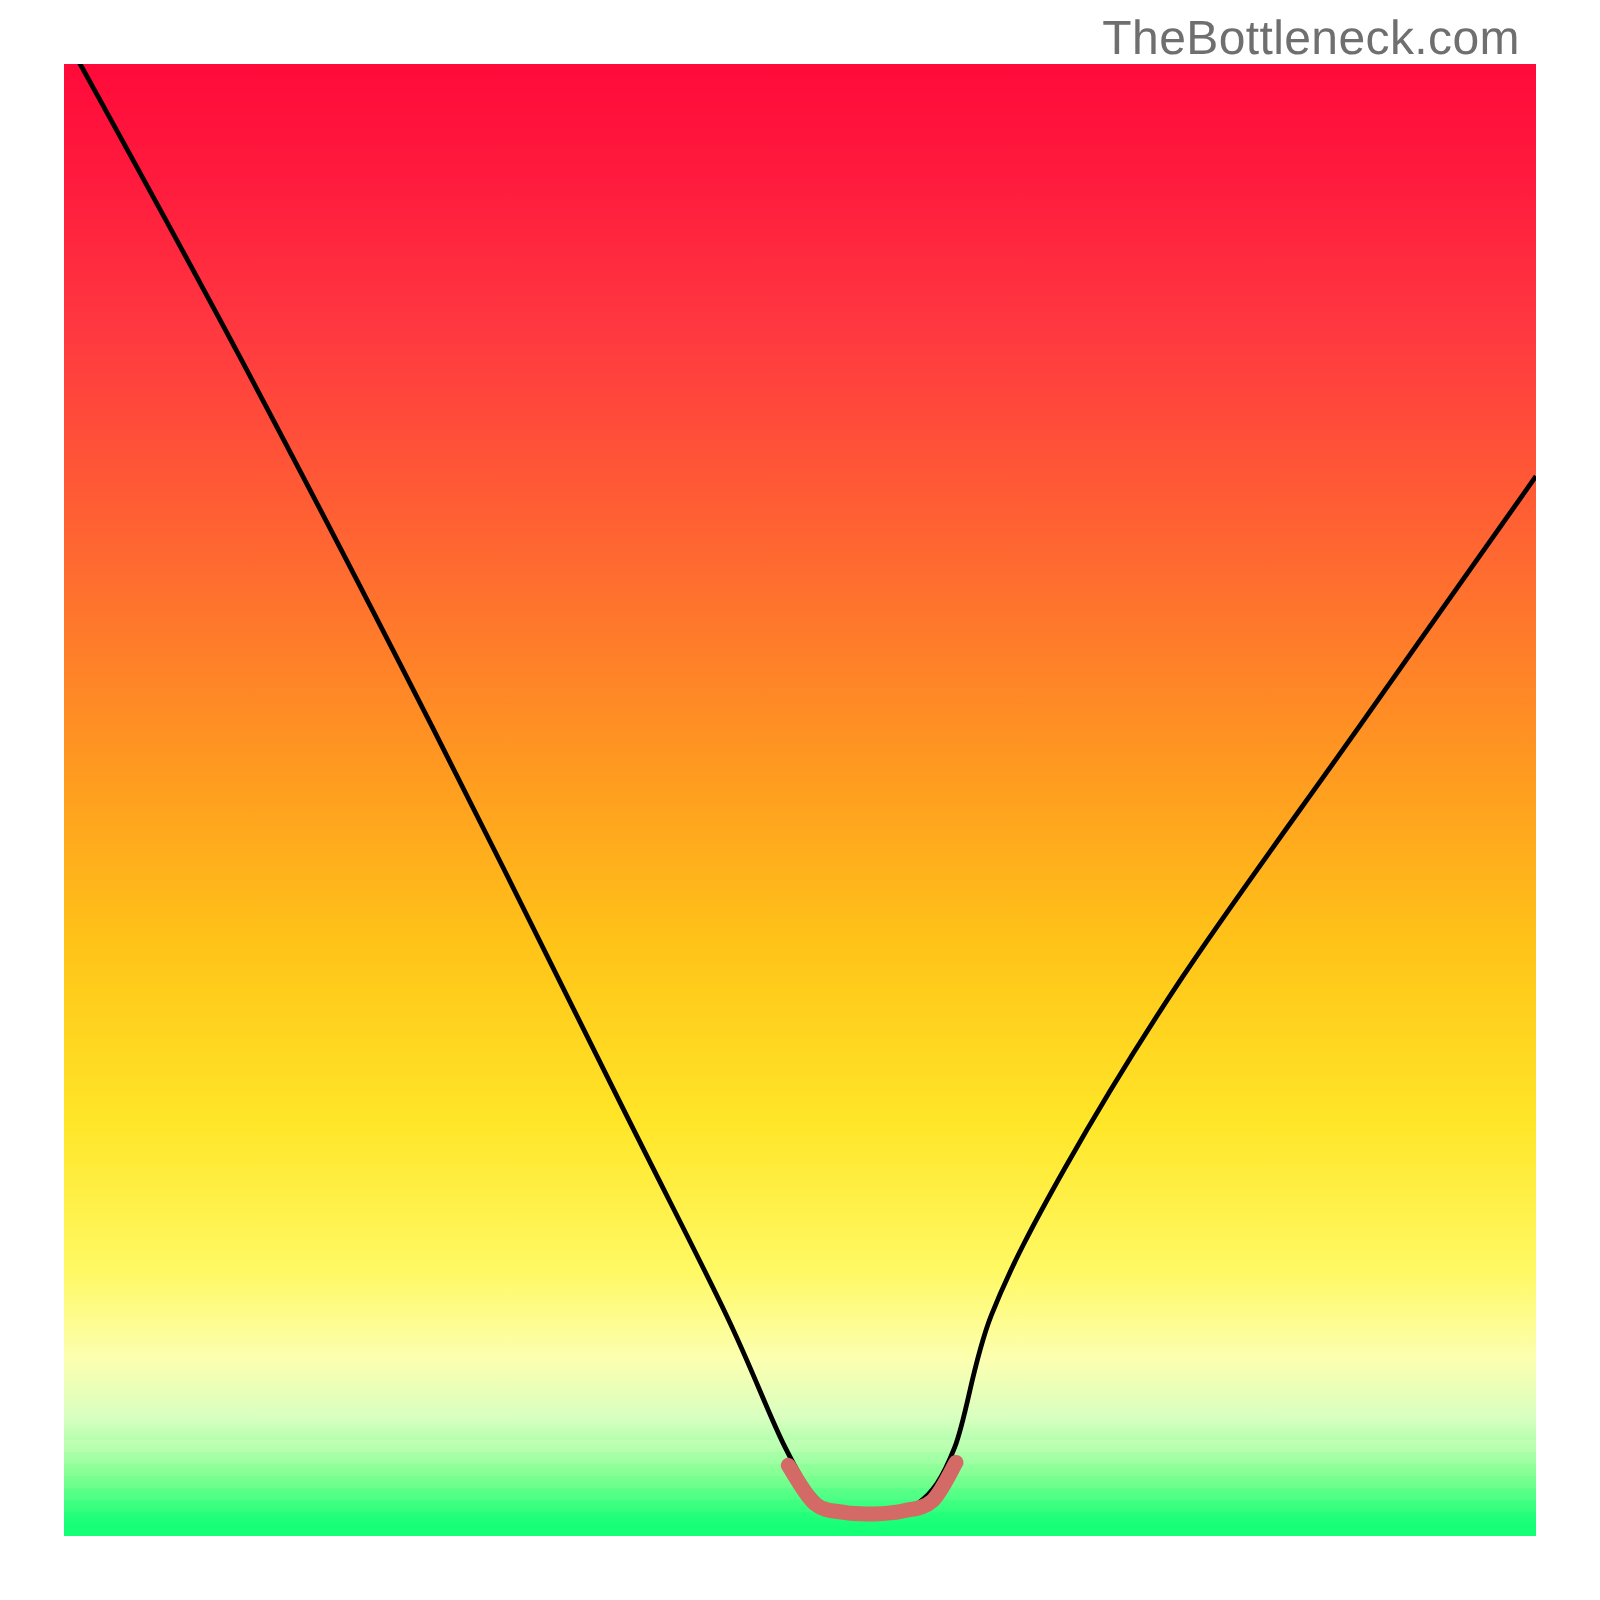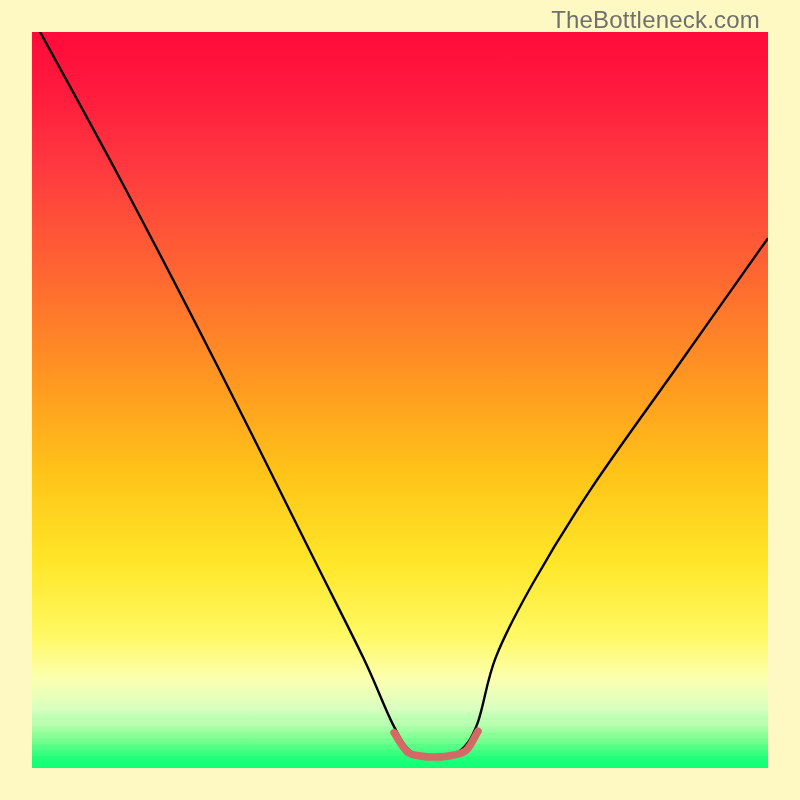--- a/index.html
+++ b/index.html
@@ -1,16 +1,16 @@
 <!DOCTYPE html>
 <html><head>
 <meta charset="utf-8">
 <style>
   html,body{margin:0;padding:0;width:800px;height:800px;background:#000;overflow:hidden;font-family:Arial,Helvetica,sans-serif}
-  .frame{position:absolute;left:0;top:0;width:800px;height:800px;background:#fef9c3}
+  .frame{position:absolute;left:0;top:0;width:800px;height:800px;background:#ffffff}
   .plot{position:absolute;left:32px;top:32px;width:736px;height:736px;overflow:hidden}
   .gradient{position:absolute;inset:0;background:linear-gradient(to bottom,
     #ff0a3a 0%,
     #ff1b3d 8%,
     #ff3840 18%,
     #ff6a30 34%,
     #ff9a20 48%,
     #ffc418 60%,
     #ffe628 72%,
     #fff964 82%,

